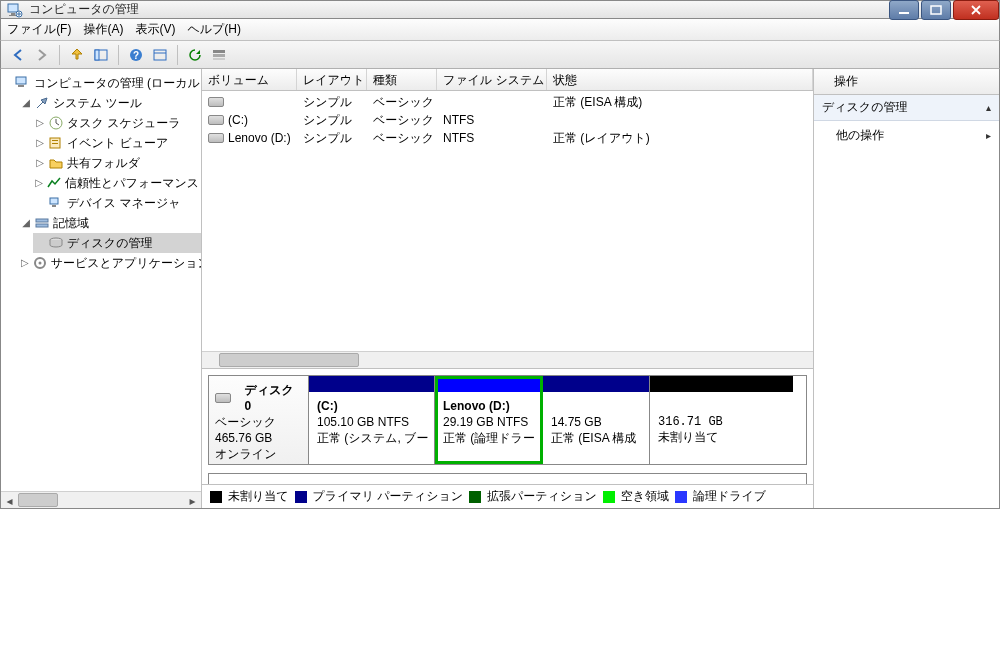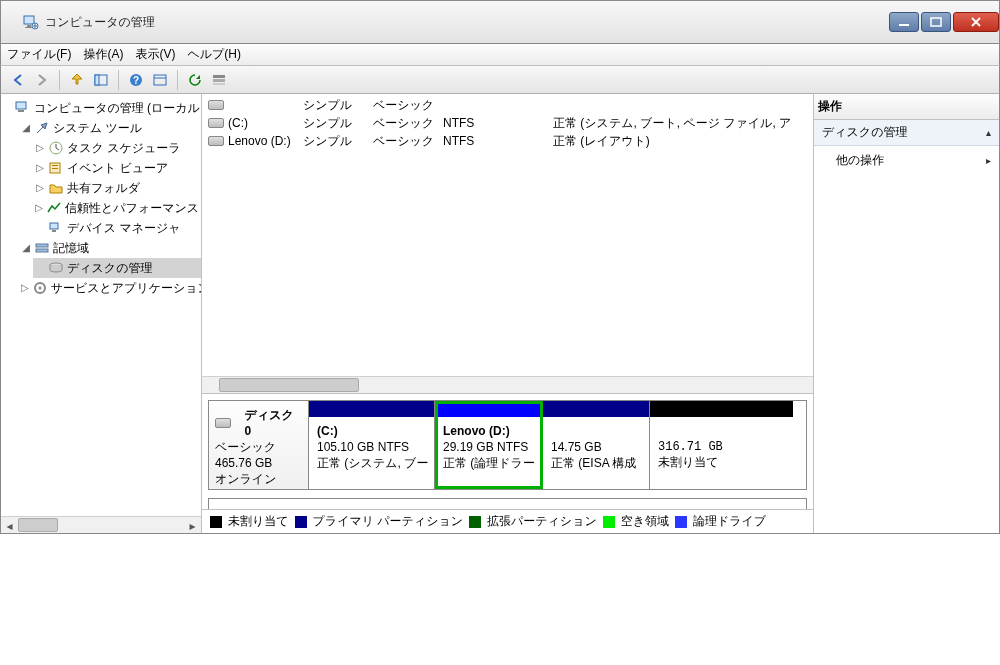--- a/index.html
+++ b/index.html
@@ -9,26 +9,26 @@
     font-size: 12px;
     background: #fff;
     color: #000;
     width: 1000px;
     height: 665px;
     overflow: hidden;
   }
 
   
   .titlebar {
-    height: 44px;
+    height: 19px;
     background: linear-gradient(#f7f7f7, #e3e3e3);
     border: 1px solid #888;
     display: flex;
     align-items: center;
-    padding: 0 0 0 22px;
+    padding: 0 0 0 6px;
     position: relative;
   }
   .titlebar .app-icon { width: 16px; height: 16px; margin-right: 6px; }
   .titlebar .title { flex: 1; color: #222; }
   .winbtns { display: flex; margin-right: 0; }
   .winbtn {
     width: 30px; height: 20px;
     margin: 0 0 0 2px;
     border: 1px solid #4a6; 
     border-radius: 3px;
@@ -279,22 +279,22 @@
   .actions {
     width: 186px;
     border-left: 1px solid #c0c0c0;
     background: #fff;
     display: flex;
     flex-direction: column;
   }
   .actions .hdr {
     background: linear-gradient(#fdfdfd,#ececec);
     border-bottom: 1px solid #c0c0c0;
-    padding: 4px 4px;
-    font-weight: bold;
+    padding: 4px 20px;
+    font-weight: normal;
   }
   .actions .section {
     background: #eef3fa;
     border-bottom: 1px solid #d0d8e4;
     padding: 4px 8px;
     display: flex; justify-content: space-between; align-items: center;
   }
   .actions .link {
     padding: 6px 8px 6px 22px;
     display: flex; justify-content: space-between; align-items: center;
@@ -535,39 +535,46 @@
     <div class="panel-scroll-h">
       <div class="arrow left">◂</div>
       <div class="thumb"></div>
       <div class="arrow right">▸</div>
     </div>
   </div>
 
   <div class="center">
 
     <div class="vol-list">
+      <div class="vol-header">
+        <div class="col w-vol">ボリューム</div>
+        <div class="col w-lay">レイアウト</div>
+        <div class="col w-kind">種類</div>
+        <div class="col w-fs">ファイル システム</div>
+        <div class="col w-status">状態</div>
+      </div>
       <div class="vol-rows" id="vol-rows">
           <div class="vol-row">
             <div class="cell name w-vol">
               <span class="disk-glyph"></span>
               <span></span>
             </div>
             <div class="cell w-lay">シンプル</div>
             <div class="cell w-kind">ベーシック</div>
             <div class="cell w-fs"></div>
+            <div class="cell w-status">正常 (EISA 構成)</div>
           </div>
           <div class="vol-row">
             <div class="cell name w-vol">
               <span class="disk-glyph"></span>
               <span>(C:)</span>
             </div>
             <div class="cell w-lay">シンプル</div>
             <div class="cell w-kind">ベーシック</div>
             <div class="cell w-fs">NTFS</div>
-            <div class="cell w-status">正常 (システム, ブート, ページ ファイル, ア</div>
           </div>
           <div class="vol-row">
             <div class="cell name w-vol">
               <span class="disk-glyph"></span>
               <span>Lenovo (D:)</span>
             </div>
             <div class="cell w-lay">シンプル</div>
             <div class="cell w-kind">ベーシック</div>
             <div class="cell w-fs">NTFS</div>
             <div class="cell w-status">正常 (レイアウト)</div>

